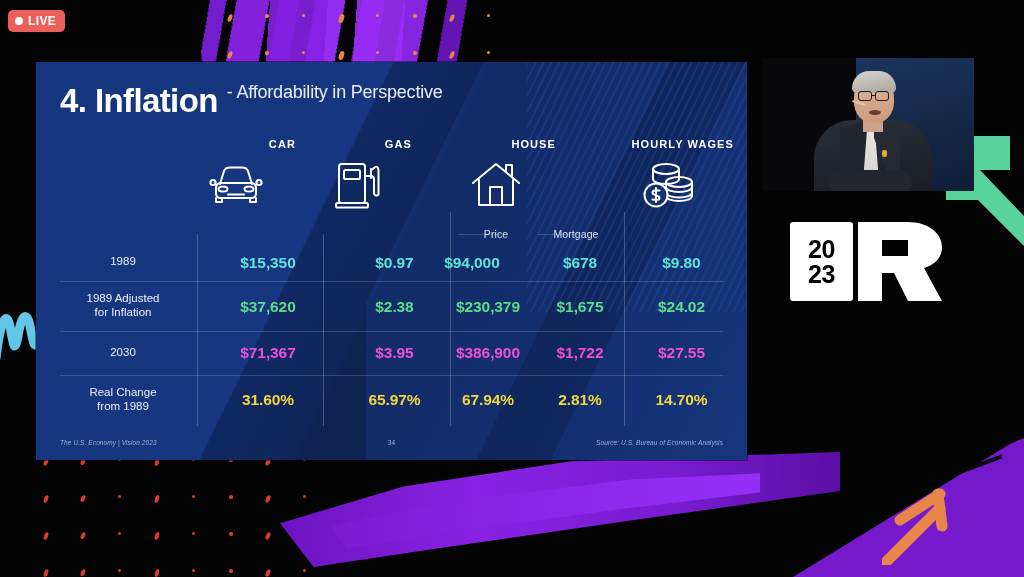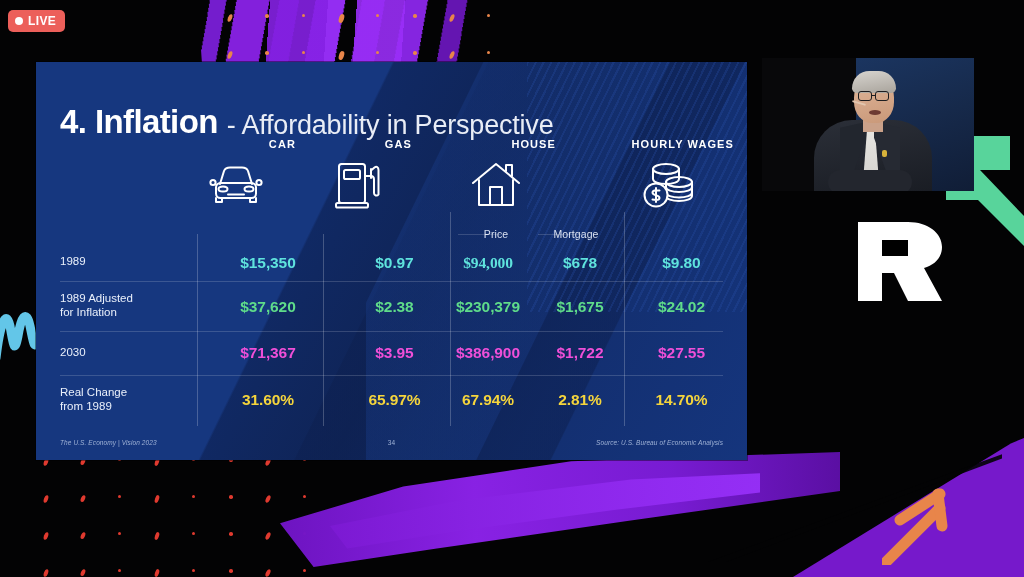--- a/index.html
+++ b/index.html
@@ -111,27 +111,27 @@
   
   .sh4 { right:0; top:0; width:220px; height:250px;
     background:repeating-linear-gradient(116deg, rgba(40,80,170,.30) 0px, rgba(40,80,170,.30) 2px, transparent 2px, transparent 7px);
     opacity:.9; }
 
   #slide-inner { position:relative; width:100%; height:100%; z-index:3; }
 
   
   #slide-title {
     position:absolute; left:24px; top:20px;
-    display:flex; align-items:flex-end; gap:9px; white-space:nowrap;
+    display:flex; align-items:flex-start; gap:9px; white-space:nowrap;
   }
   #slide-title .t-main {
     color:#fff; font-size:33px; font-weight:bold; letter-spacing:-.6px;
   }
   #slide-title .t-sub {
-    color:#e9edf6; font-size:27px; font-weight:400; letter-spacing:-.2px;margin-top:28px;
+    color:#e9edf6; font-size:18px; font-weight:400; letter-spacing:-.2px;
   }
 
   
   .col-head {
     position:absolute; color:#fff; font-size:11px; font-weight:bold;
     letter-spacing:1.1px; text-align:right;
   }
   .icon-wrap { position:absolute; }
   .sub-head {
     position:absolute; color:#d9e1f1; font-size:10.5px; font-weight:400;
@@ -139,21 +139,21 @@
   }
 
   
   #table { position:absolute; left:24px; top:182px; width:663px; }
   .vline { position:absolute; width:1px; background:rgba(255,255,255,.22); }
   .hline { position:absolute; height:1px; background:rgba(255,255,255,.16); }
 
   .row { position:absolute; left:0; width:663px; display:flex; align-items:center; }
   .cell { position:absolute; text-align:center; }
   .rowlabel {
-    position:absolute; left:0; width:126px; text-align:left;
+    position:absolute; left:0; width:126px; text-align:center;
     color:#eaf0fb; font-size:11.5px; line-height:13.5px; font-weight:400;
   }
   .val { font-size:15.5px; font-weight:bold; letter-spacing:-.1px;padding-left:16px; }
 
   
   #slide-footer { position:absolute; left:24px; bottom:8px; width:663px; height:14px; }
   .ft { position:absolute; font-size:6.5px; color:#9fb2d6; font-style:italic; letter-spacing:.1px; }
   .ft-left { left:0; top:1px; }
   .ft-mid  { left:50%; transform:translateX(-50%); top:1px; font-style:normal; }
   .ft-right{ right:0; top:1px; }
@@ -398,21 +398,21 @@
       <div class="hline" style="left:0; top:37px;  width:663px;"></div>
       <div class="hline" style="left:0; top:87px;  width:663px;"></div>
       <div class="hline" style="left:0; top:131px; width:663px;"></div>
 
       <div class="row" style="top:0; height:37px;">
         <div class="rowlabel" style="top:11px;">
           <div>1989</div>
         </div>
         <div class="cell val" style="left: 137px; top: 10px; width: 126px; color: rgb(95, 227, 221);">$15,350</div>
         <div class="cell val" style="left: 263px; top: 10px; width: 127px; color: rgb(95, 227, 221);">$0.97</div>
-        <div class="cell val" style="left: 380px; top: 10px; width: 80px; color: rgb(95, 227, 221); font-family: Liberation Serif, serif;">$94,000</div>
+        <div class="cell val" style="left: 364px; top: 10px; width: 80px; color: rgb(95, 227, 221);">$94,000</div>
         <div class="cell val" style="left: 462px; top: 10px; width: 100px; color: rgb(95, 227, 221);">$678</div>
         <div class="cell val" style="left: 564px; top: 10px; width: 99px; color: rgb(95, 227, 221);">$9.80</div>
       </div>
 
       <div class="row" style="top:37px; height:50px;">
         <div class="rowlabel" style="top:11px;">
           <div>1989 Adjusted</div>
           <div>for Inflation</div>
         </div>
         <div class="cell val" style="left: 137px; top: 17px; width: 126px; color: rgb(95, 220, 138);">$37,620</div>
@@ -468,20 +468,24 @@
   <div class="spk spk-glassL"></div>
   <div class="spk spk-glassR"></div>
   <div class="spk spk-bridge"></div>
   <div class="spk spk-mic"></div>
   <div class="spk spk-mouth"></div>
   <div class="spk spk-pin"></div>
   <div class="spk spk-arm"></div>
 </div>
 
 <div id="fr-logo">
+  <div id="fr-box">
+    <span class="yr">20</span>
+    <span class="yr">23</span>
+  </div>
   <div id="fr-r">
     <svg viewBox="0 0 84 79" width="84" height="79">
       <path d="M0 0 H50 C70 0 84 11 84 25 C84 35 77 43 66 46 L84 79 H50 L36 51 H24 V79 H0 Z" fill="#ffffff"></path>
       <rect x="24" y="18" width="26" height="16" fill="#000000"></rect>
       <rect x="0" y="0" width="24" height="79" fill="#ffffff"></rect>
     </svg>
   </div>
 </div>
 
 </body></html>

